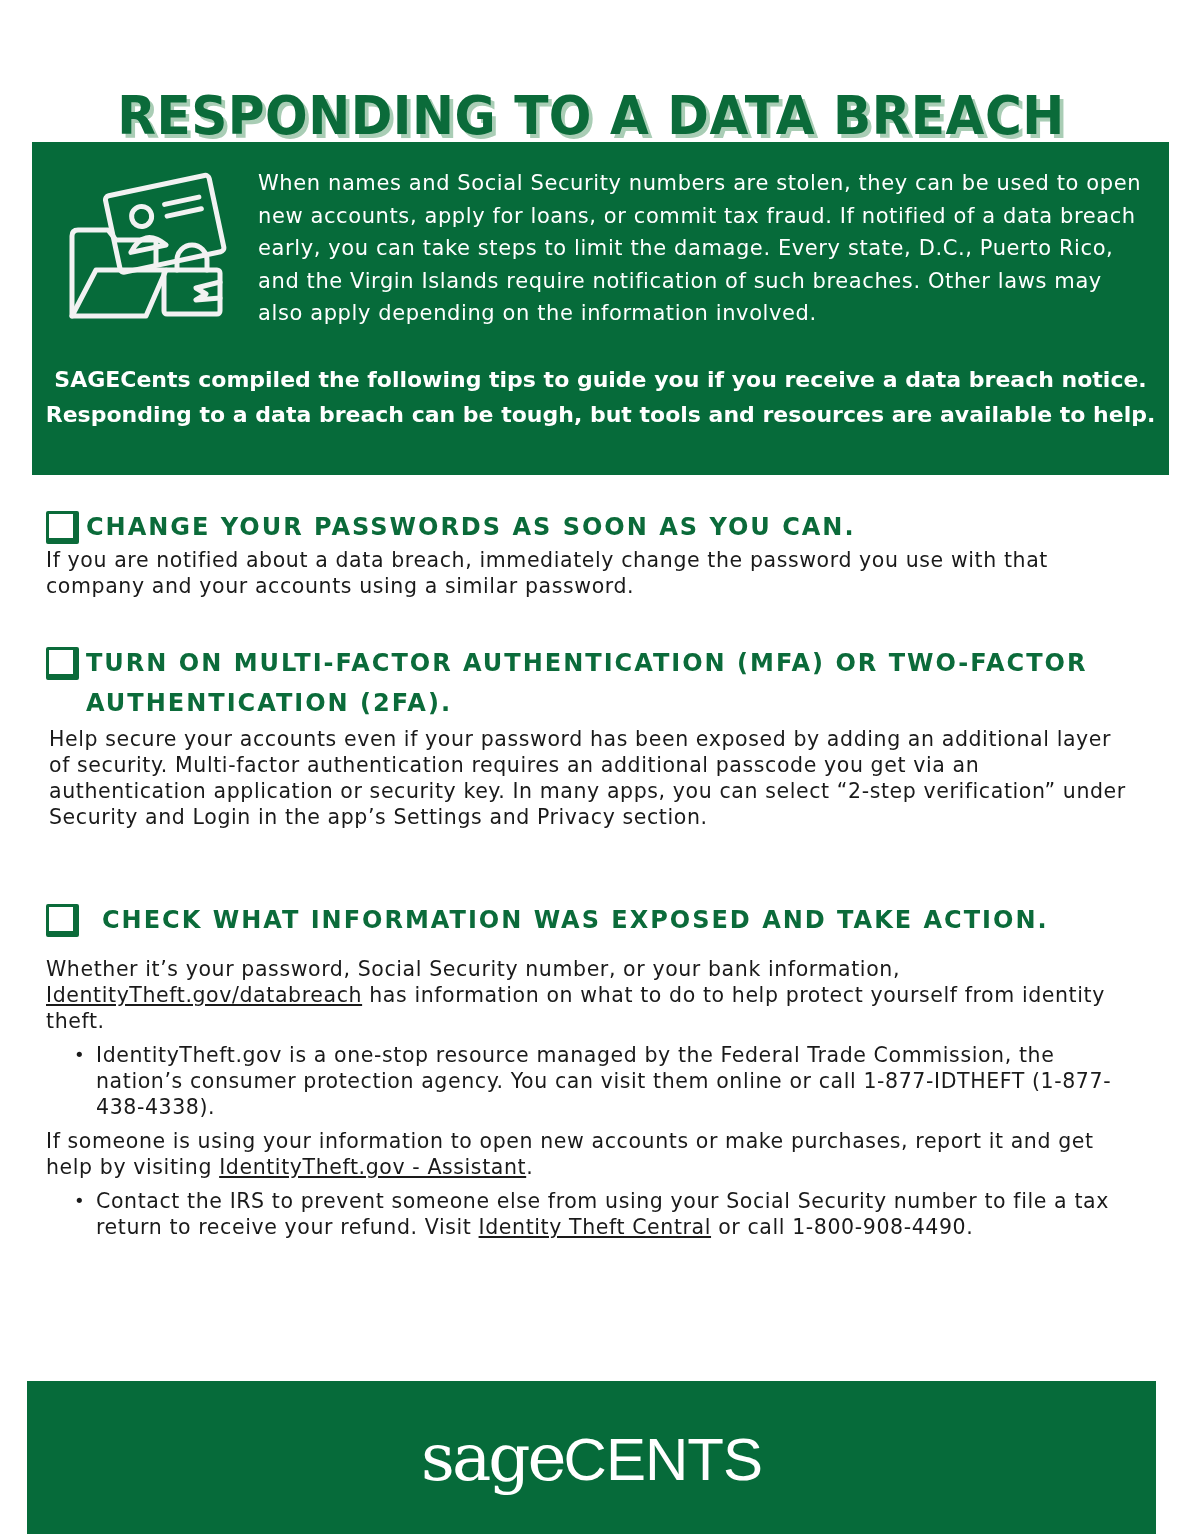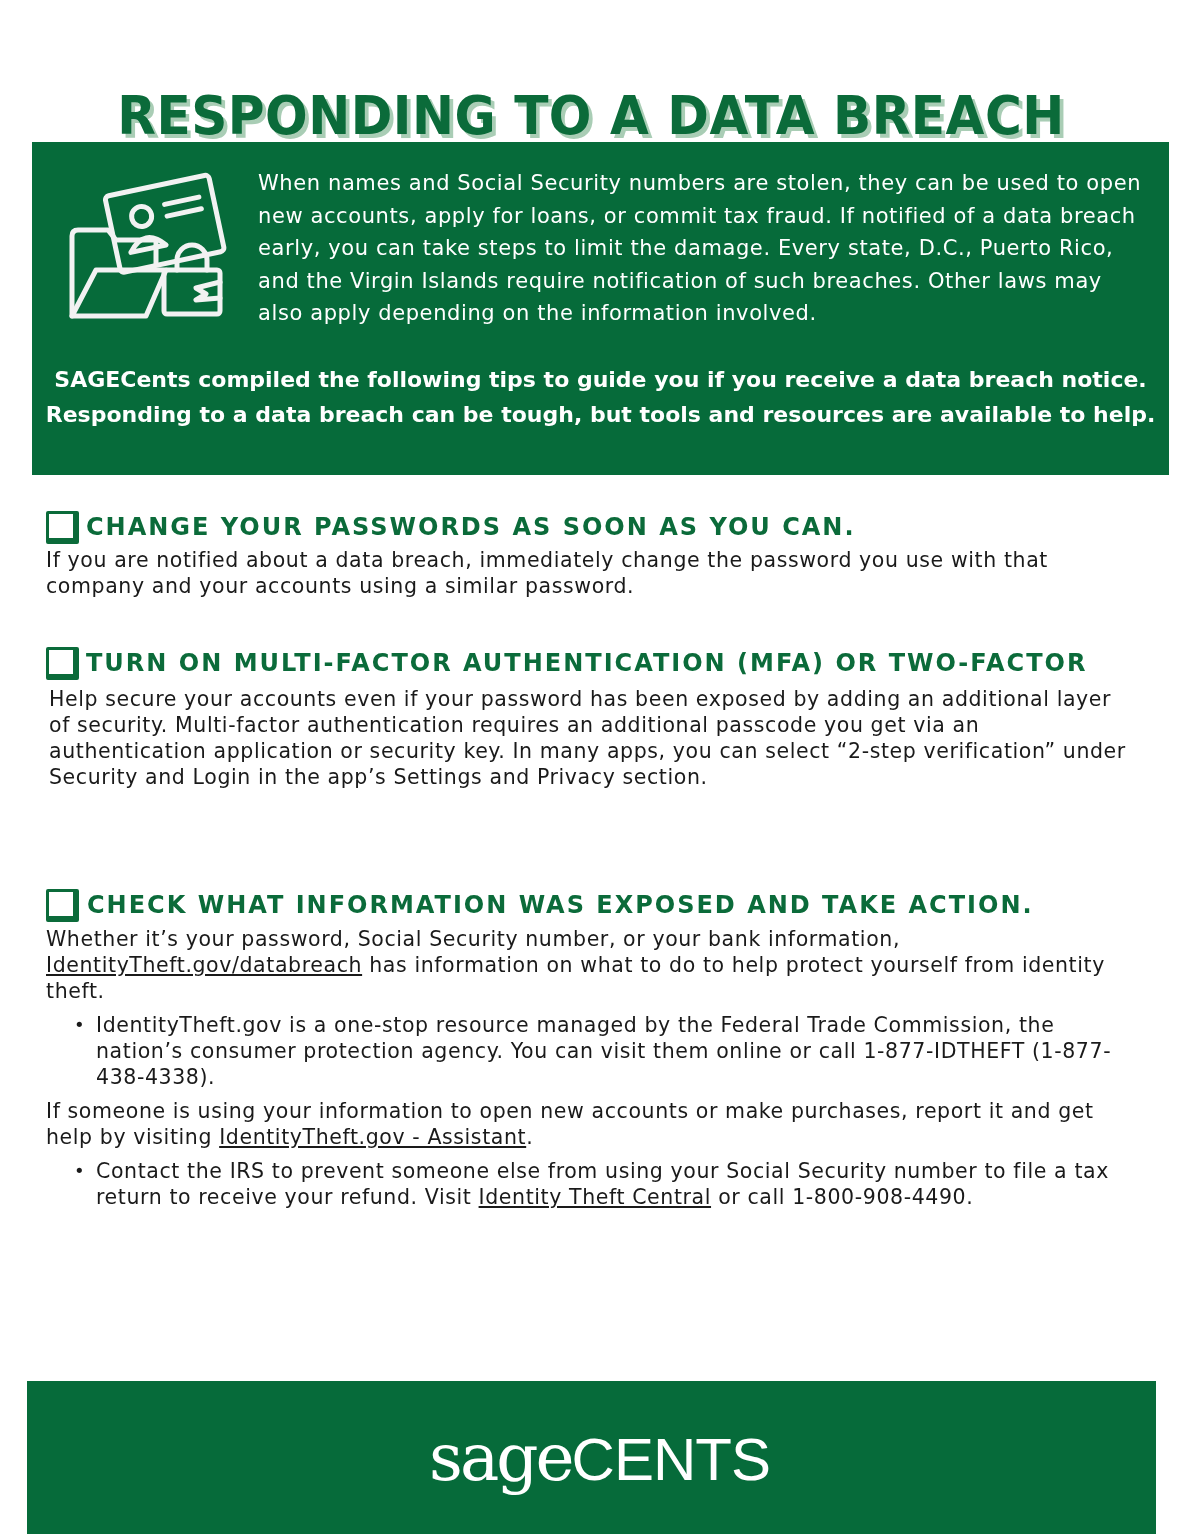--- a/index.html
+++ b/index.html
@@ -43,21 +43,21 @@
   ul.bullets { margin: 8px; padding-left: 42px; list-style: none; }
   ul.bullets li { position: relative; }
   ul.bullets li::before {
     content: "•"; position: absolute; left: -22px; top: 0; font-size: 18px;
   }
   .footer {
     position: absolute; left: 27px; top: 1381px; width: 1129px; height: 153px;
     background: #066b3a;
   }
   .logo {
-    position: absolute; left: 8px; top: 38px; width: 1129px; text-align: center; color: #ffffff;
+    position: absolute; left: 0; top: 38px; width: 1129px; text-align: center; color: #ffffff;
     white-space: nowrap;
   }
   .logo-sage { font-family: "DejaVu Serif", serif; font-size: 66px; letter-spacing: -3px; }
   .logo-cents { font-family: "Liberation Sans", sans-serif; font-size: 60px; letter-spacing: -1px; font-weight: normal; }
 </style>
 </head>
 <body>
 
 <h1 class="title">RESPONDING TO A DATA BREACH</h1>
 
@@ -94,29 +94,30 @@
     <h2 class="tip-title" style="margin:0">CHANGE YOUR PASSWORDS AS SOON AS YOU CAN.</h2>
   </div>
   <p class="body-text" style="margin:0">If you are notified about a data breach, immediately change the password you use with that company and your accounts using a similar password.</p>
 </section>
 
 <section class="tip" style="top:643px">
   <div class="tip-head">
     <span class="checkbox"></span>
     <h2 class="tip-title" style="margin:0">
       <span>TURN ON MULTI-FACTOR AUTHENTICATION (MFA) OR TWO-FACTOR</span><br>
+      <span>AUTHENTICATION (2FA).</span>
     </h2>
   </div>
   <p class="body-text" style="margin:3px">Help secure your accounts even if your password has been exposed by adding an additional layer of security. Multi-factor authentication requires an additional passcode you get via an authentication application or security key. In many apps, you can select “2-step verification” under Security and Login in the app’s Settings and Privacy section.</p>
 </section>
 
 <section class="tip" style="top:884px">
   <div class="tip-head">
     <span class="checkbox"></span>
-    <h2 class="tip-title" style="margin:1px">CHECK WHAT INFORMATION WAS EXPOSED AND TAKE ACTION.</h2>
+    <h2 class="tip-title" style="margin:16px">CHECK WHAT INFORMATION WAS EXPOSED AND TAKE ACTION.</h2>
   </div>
   <p class="body-text" style="margin:0"><span>Whether it’s your password, Social Security number, or your bank information, </span><a class="link">IdentityTheft.gov/databreach</a><span> has information on what to do to help protect yourself from identity theft.</span></p>
   <ul class="bullets body-text">
     <li>IdentityTheft.gov is a one-stop resource managed by the Federal Trade Commission, the nation’s consumer protection agency. You can visit them online or call 1-877-IDTHEFT (1-877-438-4338).</li>
   </ul>
   <p class="body-text" style="margin:0"><span>If someone is using your information to open new accounts or make purchases, report it and get help by visiting </span><a class="link">IdentityTheft.gov - Assistant</a><span>.</span></p>
   <ul class="bullets body-text">
     <li><span>Contact the IRS to prevent someone else from using your Social Security number to file a tax return to receive your refund. Visit </span><a class="link">Identity Theft Central</a><span> or call 1-800-908-4490.</span></li>
   </ul>
 </section>

